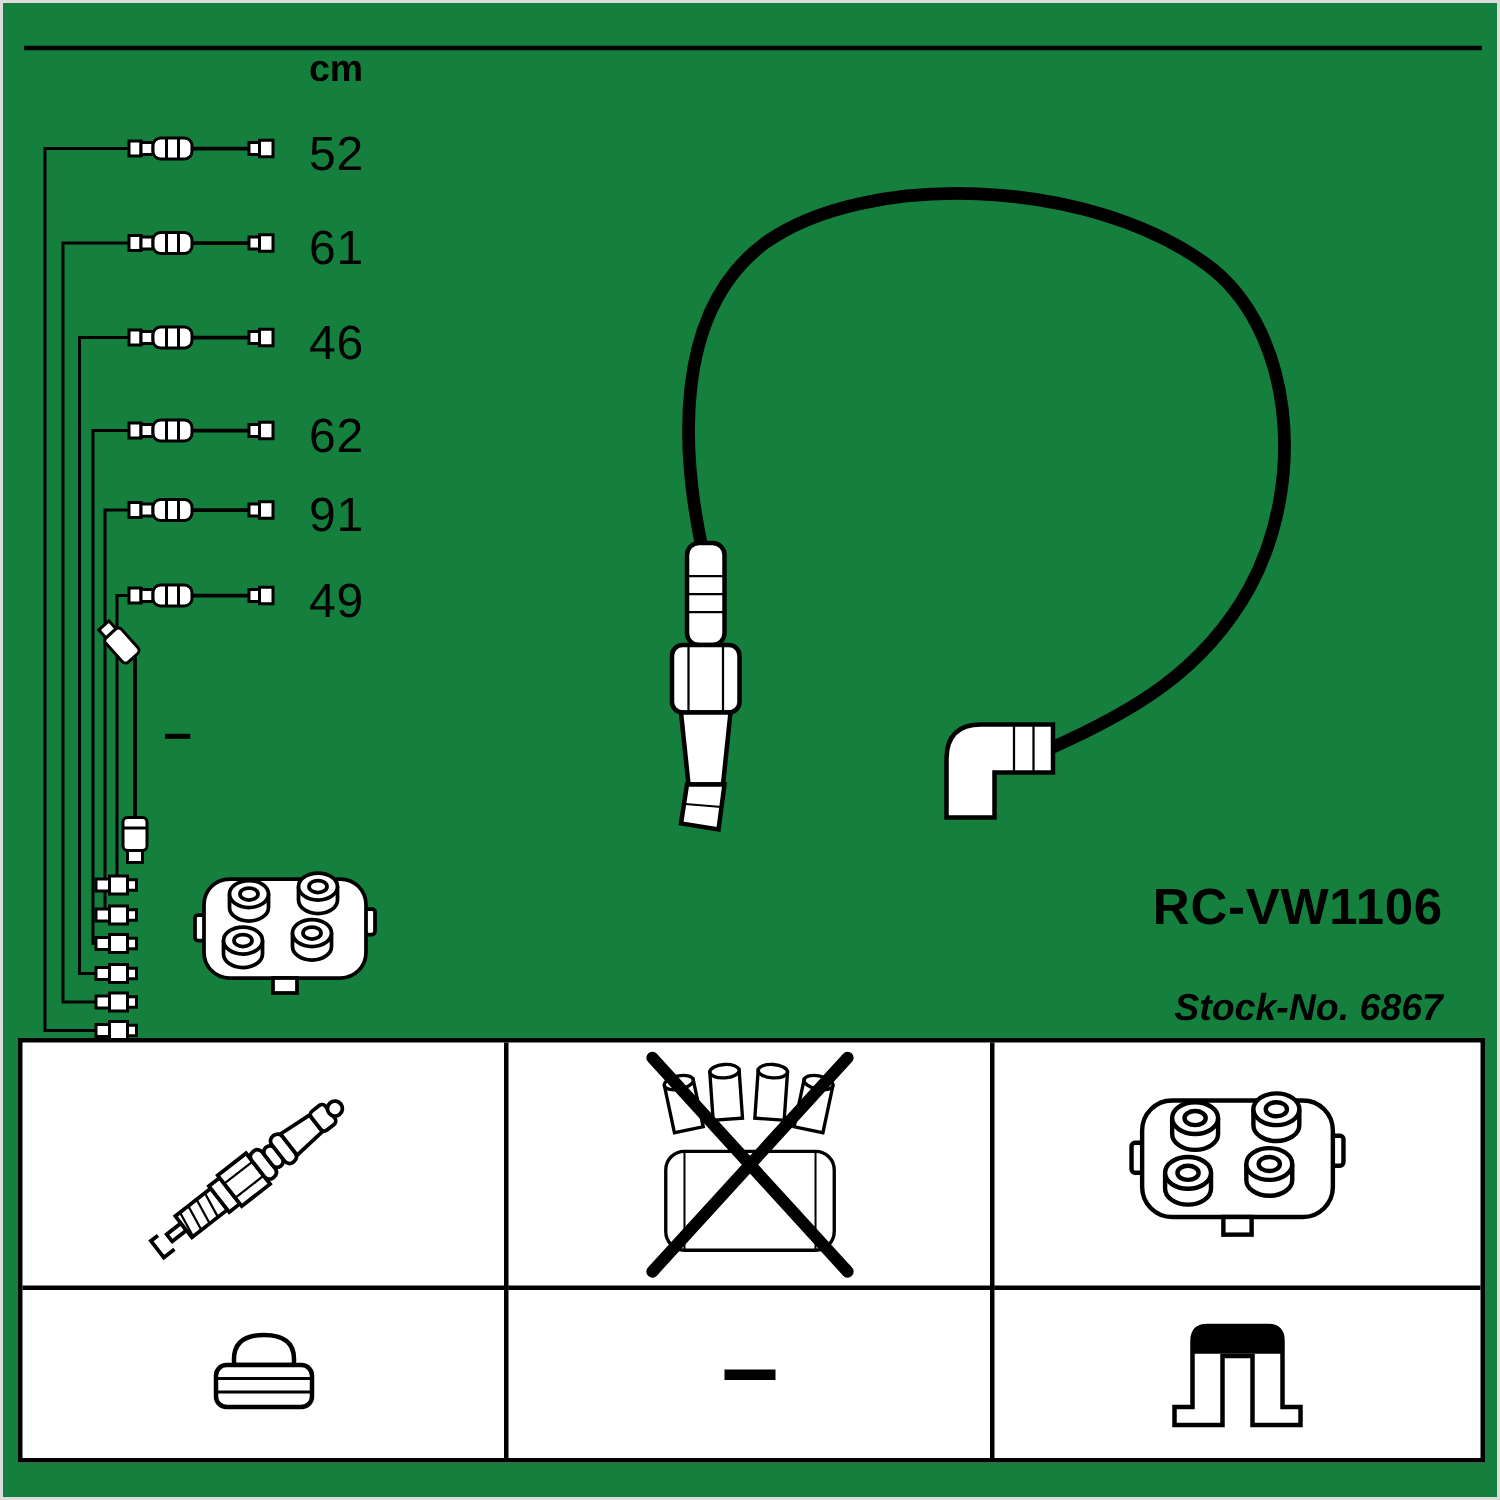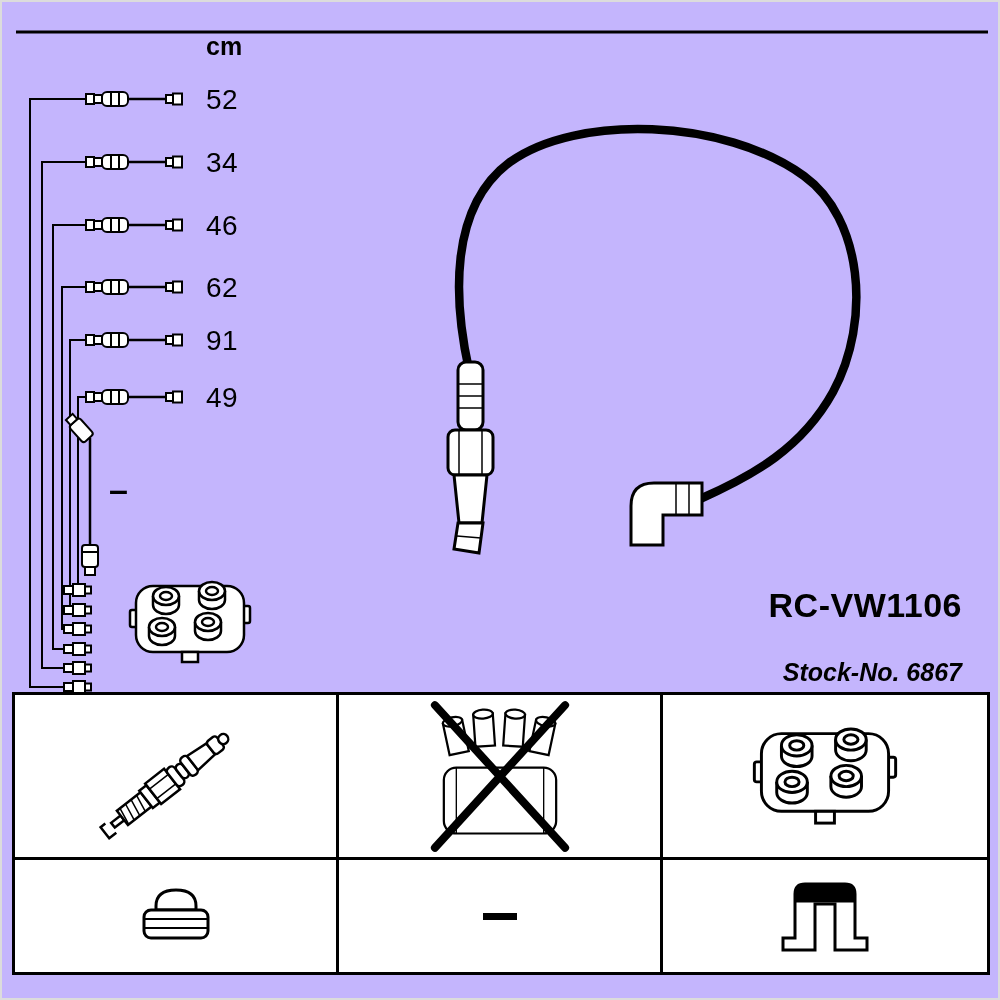--- a/index.html
+++ b/index.html
@@ -1,36 +1,36 @@
 <!DOCTYPE html>
 <html><head>
 <meta charset="utf-8">
 <style>
   html, body { margin: 0; padding: 0; background: #fff; }
   .canvas {
     position: relative;
     width: 1000px;
     height: 1000px;
-    background: #c4b5fd;
+    background: #15803d;
     border: 2px solid #dcdcdc;
     box-sizing: border-box;
     font-family: "Liberation Sans", sans-serif;
     color: #000;
     overflow: hidden;
   }
   svg { display: block; }
   .art-top { position: absolute; left: 0; top: 0; }
 
   .unit-header {
     position: absolute; left: 204px; top: 30px;
     font-size: 25px; font-weight: 700;
   }
   .len-label {
     position: absolute; left: 204px;
-    font-size: 28px; font-weight: 500; letter-spacing: 0.5px;
+    font-size: 32px; font-weight: 500; letter-spacing: 0.5px;
   }
   .dash-label {
     position: absolute; left: 107px; top: 468px;
     font-size: 34px; font-weight: 700;
   }
   .product-code {
     position: absolute; right: 36px; top: 584px;
     font-size: 34px; font-weight: 700; letter-spacing: 0.5px; text-align: center;
   }
   .stock-no {
@@ -166,21 +166,21 @@
         <line x1="480" y1="428" x2="480" y2="473" stroke-width="1.5"></line>
         <path d="M 452 473 L 485 473 L 480 521 L 457 521 Z"></path>
         <path d="M 456 521 L 481 521 L 477 551 L 452 547 Z"></path>
         <line x1="455" y1="534" x2="479" y2="536" stroke-width="1.5"></line>
       </g>
     </g>
   </svg>
 
   <span class="unit-header">cm</span>
   <span class="len-label" style="top:82px">52</span>
-  <span class="len-label" style="top:145px">34</span>
+  <span class="len-label" style="top:145px">61</span>
   <span class="len-label" style="top:208px">46</span>
   <span class="len-label" style="top:270px">62</span>
   <span class="len-label" style="top:323px">91</span>
   <span class="len-label" style="top:380px">49</span>
   <span class="dash-label">–</span>
 
   <div class="product-code">RC-VW1106</div>
   <div class="stock-no">Stock-No. 6867</div>
 
   <div class="legend-grid">

